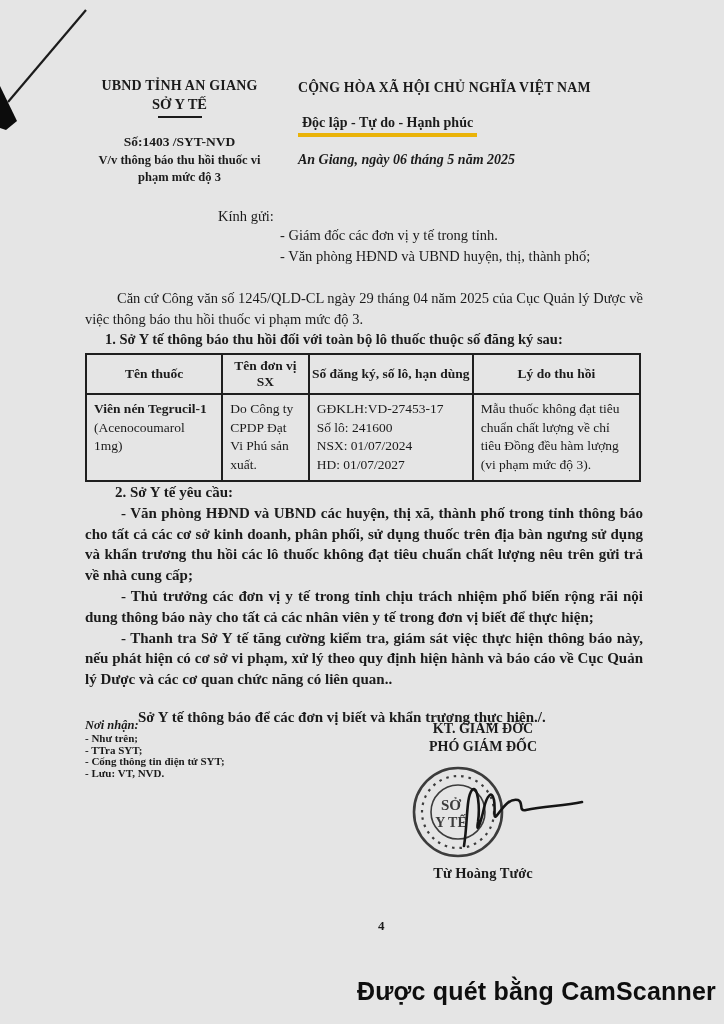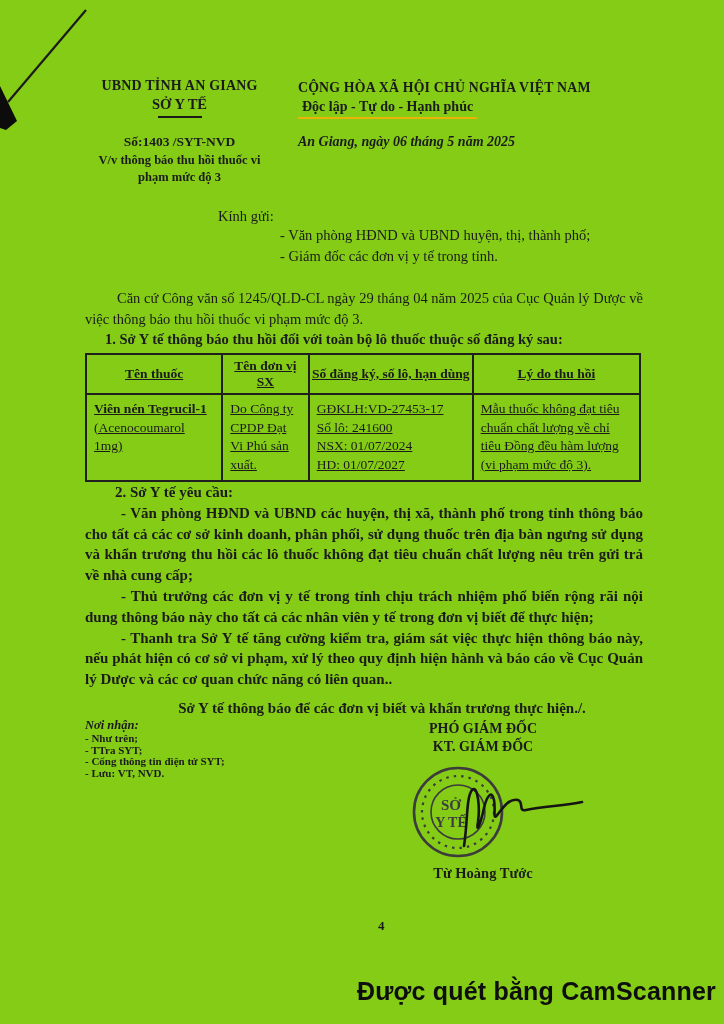--- a/index.html
+++ b/index.html
@@ -5,21 +5,21 @@
   html,body{margin:0;padding:0;}
   body{
     width:724px;height:1024px;
     background:#ffffff;
     font-family:"Liberation Serif","DejaVu Serif",serif;
     color:#1b1b1b;
     -webkit-font-smoothing:antialiased;
   }
   .page{
     position:relative;width:724px;height:1024px;
-    background:#84cc16;overflow:hidden;
+    background:#e5e5e5;overflow:hidden;
   }
   
   .fold-svg{position:absolute;left:0;top:0;}
   
   .hdr-left{
     position:absolute;left:72px;top:78px;width:215px;
     text-align:center;font-weight:700;
   }
   .org-parent{font-size:14px;letter-spacing:.2px;}
   .org-dept{font-size:14.5px;margin-top:2px;}
@@ -28,60 +28,60 @@
   .doc-subject{
     font-size:12.5px;font-weight:700;line-height:17px;
     width:182px;margin:2px auto 8px auto;
   }
   .hdr-right{
     position:absolute;left:298px;top:80px;width:366px;text-align:left;
   }
   .national-title{font-size:13.8px;font-weight:700;letter-spacing:.2px;}
   .national-motto{
     display:inline-block;font-size:14px;font-weight:700;
-    border-bottom:2px solid #eab308;padding:1px 4px 2px 4px;margin-top:2px;
+    border-bottom:4px solid #eab308;padding:1px 4px 2px 4px;margin-top:18px;
   }
   .place-date{font-size:14px;font-weight:700;font-style:italic;margin-top:15px;}
   
   .salutation{position:absolute;left:218px;top:208px;font-size:14.5px;}
   .salutation-label{margin-bottom:0;}
   .salutation .recipient{margin-left:62px;line-height:21px;}
   
   .intro{
     position:absolute;left:85px;width:558px;top:288px;
     font-size:14.5px;line-height:20.5px;text-align:justify;text-indent:32px;
   }
   .sec1{
     position:absolute;left:85px;width:558px;top:331px;
     font-size:14.5px;font-weight:700;text-indent:20px;
   }
   
   table.recall{
     position:absolute;left:85px;top:353px;width:556px;
-    border-collapse:collapse;table-layout:fixed;text-decoration:underline;
+    border-collapse:collapse;table-layout:fixed;
   }
   table.recall th,table.recall td{
     border:2px solid #1f1f1f;
     font-size:13.5px;vertical-align:top;
   }
   table.recall th{
     font-weight:700;text-align:center;vertical-align:middle;
     line-height:16px;padding:3px 2px;
   }
   table.recall td{padding:5px 6px 6px 7px;line-height:18.5px;}
   .col1{width:24.6%;}.col2{width:15.6%;}.col3{width:29.6%;}.col4{width:30.2%;}
   .drug-name{font-weight:700;}
   
   .lower{
     position:absolute;left:85px;width:558px;top:482px;
     font-size:15px;line-height:20.8px;font-weight:bold;
   }
   .sec2{text-indent:30px;margin:0;}
   .req{text-indent:36px;text-align:justify;margin:0;}
-  .closing{text-indent:36px;margin:8px;text-align:center;}
+  .closing{text-indent:36px;margin:17px;}
   
   .noi-nhan{position:absolute;left:85px;top:718px;}
   .noi-nhan .label{font-size:12.5px;font-weight:700;font-style:italic;}
   .noi-nhan .item{font-size:11px;font-weight:700;line-height:11.5px;}
   .sig-block{position:absolute;left:368px;top:720px;width:230px;text-align:center;}
   .sig-title{font-size:14px;font-weight:700;line-height:18px;}
   .stamp-wrap{position:relative;height:105px;margin-top:4px;}
   .signer-name{font-size:14.5px;font-weight:700;margin-top:0;}
   .page-number{position:absolute;left:378px;top:918px;font-size:13px;font-weight:700;}
   .camscanner{
@@ -109,22 +109,22 @@
   </div>
 
   <div class="hdr-right">
     <div class="national-title">CỘNG HÒA XÃ HỘI CHỦ NGHĨA VIỆT NAM</div>
     <div><span class="national-motto">Độc lập - Tự do - Hạnh phúc</span></div>
     <div class="place-date">An Giang, ngày 06  tháng 5 năm 2025</div>
   </div>
 
   <div class="salutation">
     <div class="salutation-label">Kính gửi:</div>
+    <div class="recipient">- Giám đốc các đơn vị y tế trong tỉnh.</div>
     <div class="recipient">- Văn phòng HĐND và UBND huyện, thị, thành phố;</div>
-    <div class="recipient">- Giám đốc các đơn vị y tế trong tỉnh.</div>
   </div>
 
   <div class="intro">Căn cứ Công văn số 1245/QLD-CL ngày 29 tháng 04 năm 2025 của Cục Quản lý Dược về việc thông báo thu hồi thuốc vi phạm mức độ 3.</div>
 
   <div class="sec1">1. Sở Y tế thông báo thu hồi đối với toàn bộ lô thuốc thuộc số đăng ký sau:</div>
 
   <table class="recall">
     <colgroup>
         <col class="col1">
         <col class="col2">
@@ -167,22 +167,22 @@
 
   <div class="noi-nhan">
     <div class="label">Nơi nhận:</div>
     <div class="item">- Như trên;</div>
     <div class="item">- TTra SYT;</div>
     <div class="item">- Cổng thông tin điện tử SYT;</div>
     <div class="item">- Lưu: VT, NVD.</div>
   </div>
 
   <div class="sig-block">
+    <div class="sig-title">KT. GIÁM ĐỐC</div>
     <div class="sig-title">PHÓ GIÁM ĐỐC</div>
-    <div class="sig-title">KT. GIÁM ĐỐC</div>
     <div class="stamp-wrap">
       <svg width="230" height="105" viewBox="0 0 230 105">
         <circle cx="90" cy="52" r="44" fill="none" stroke="#3c3c3c" stroke-width="2.6"></circle>
         <circle cx="90" cy="52" r="36" fill="none" stroke="#3c3c3c" stroke-width="2.2" stroke-dasharray="2.5 5"></circle>
         <circle cx="90" cy="52" r="27" fill="none" stroke="#3c3c3c" stroke-width="1.6"></circle>
         <text x="83" y="50" text-anchor="middle" font-size="15" font-weight="bold" font-family="Liberation Serif, DejaVu Serif, serif" fill="#3c3c3c">SỞ</text>
         <text x="83" y="67" text-anchor="middle" font-size="14" font-weight="bold" font-family="Liberation Serif, DejaVu Serif, serif" fill="#3c3c3c">Y TẾ</text>
         <path d="M96,86 C100,60 98,38 104,30 C110,24 112,48 110,62 C108,74 112,66 116,48 C119,35 124,30 126,40 C128,50 124,62 130,54 C136,46 142,38 150,40 C156,42 150,52 158,50 C176,46 196,46 214,42" fill="none" stroke="#151515" stroke-width="2.6" stroke-linecap="round"></path>
       </svg>
     </div>

